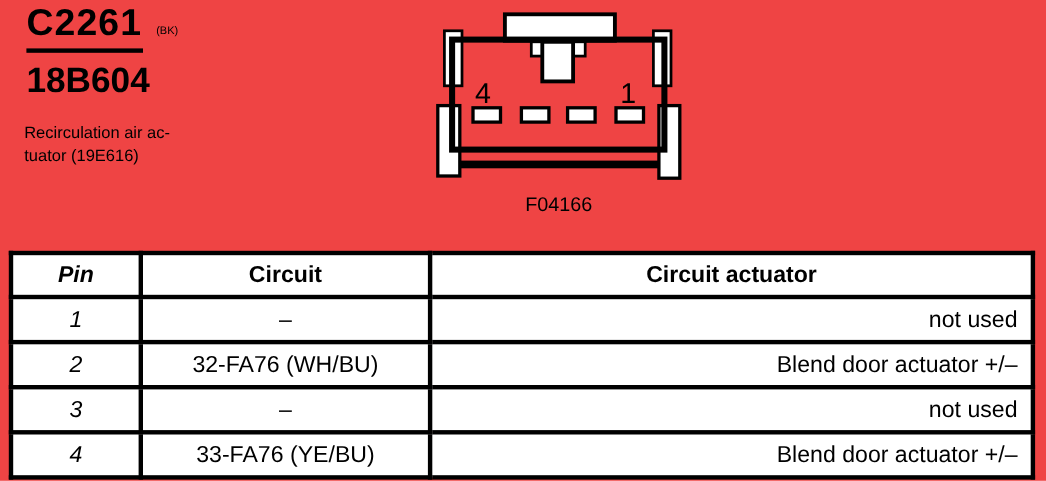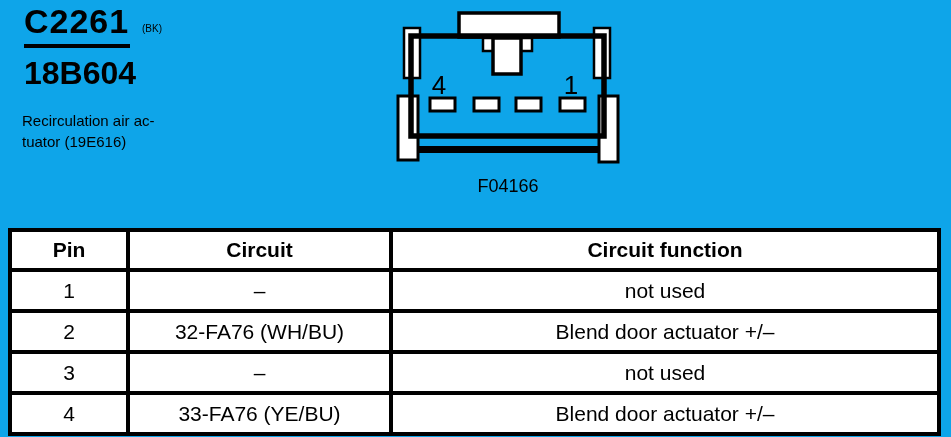--- a/index.html
+++ b/index.html
@@ -1,20 +1,20 @@
 <!DOCTYPE html>
 <html><head>
 <meta charset="utf-8">
 <style>
   html, body { margin: 0; padding: 0; }
   .page {
     position: relative;
     width: 951px;
     height: 437px;
-    background: #0ea5e9;
+    background: #ef4444;
     color: #000000;
     font-family: "Liberation Sans", sans-serif;
     overflow: hidden;
   }
 
   
   .callout { position: absolute; left: 24px; top: 4px; }
   .connector-id {
     font-size: 34px; font-weight: bold; line-height: 1;
     letter-spacing: 1px; white-space: nowrap;
@@ -46,23 +46,23 @@
     position: absolute; left: 8px; top: 228px;
     width: 933px; border-collapse: collapse;
     font-size: 21px;
   }
   .pinout th, .pinout td {
     border: 4px solid #000; background: #fff;
     padding: 0 12px; vertical-align: middle;
   }
   .pinout th { height: 36px; font-size: 21px; font-weight: bold; text-align: center; }
   .pinout td { height: 37px; }
-  .col-pin  { width: 90px;  text-align: center; }
+  .col-pin  { width: 90px;  text-align: center; font-style: italic; }
   .col-circ { width: 235px; text-align: center; }
-  .col-func { text-align: center; }
+  .col-func { text-align: right; }
 </style>
 </head>
 <body>
 
 <div class="page">
 
   <div class="callout">
     <div class="connector-id">C2261</div>
     <div class="callout-rule"></div>
     <div class="part-number">18B604</div>
@@ -99,21 +99,21 @@
     <text class="pin-num" x="181" y="89">1</text>
 
     <text class="fig-caption" x="118" y="187">F04166</text>
   </svg>
 
   <table class="pinout">
     <thead>
       <tr>
         <th class="col-pin">Pin</th>
         <th class="col-circ">Circuit</th>
-        <th class="col-func">Circuit function</th>
+        <th class="col-func">Circuit actuator</th>
       </tr>
     </thead>
     <tbody>
       <tr>
         <td class="col-pin">1</td>
         <td class="col-circ">–</td>
         <td class="col-func">not used</td>
       </tr>
       <tr>
         <td class="col-pin">2</td>

